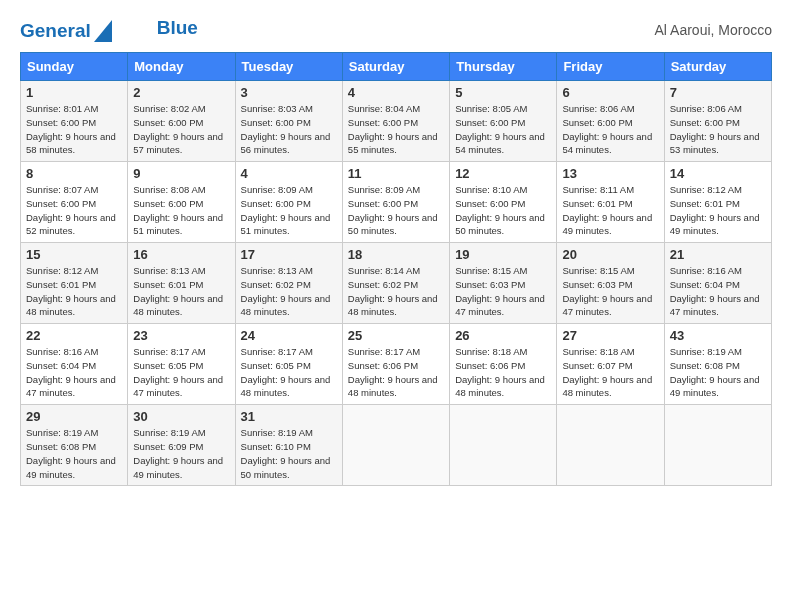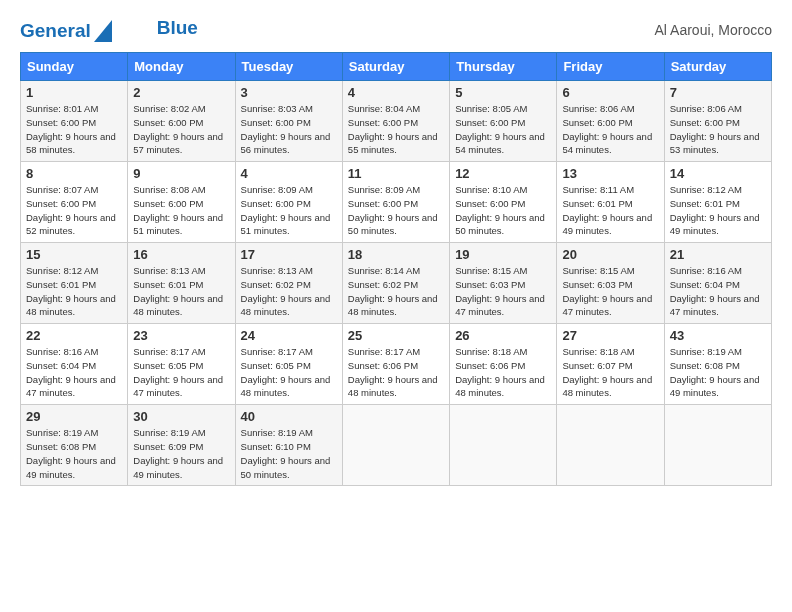--- a/index.html
+++ b/index.html
@@ -234,21 +234,21 @@
       <tr>
         <td>
         <span class="day-num">29</span>
         <span class="day-info">Sunrise: 8:19 AM<br>Sunset: 6:08 PM<br>Daylight: 9 hours and 49 minutes.</span>
       </td>
         <td>
         <span class="day-num">30</span>
         <span class="day-info">Sunrise: 8:19 AM<br>Sunset: 6:09 PM<br>Daylight: 9 hours and 49 minutes.</span>
       </td>
         <td>
-        <span class="day-num">40</span>
+        <span class="day-num">31</span>
         <span class="day-info">Sunrise: 8:19 AM<br>Sunset: 6:10 PM<br>Daylight: 9 hours and 50 minutes.</span>
       </td>
         <td class="empty-cell"></td>
         <td class="empty-cell"></td>
         <td class="empty-cell"></td>
         <td class="empty-cell"></td>
       </tr>
     </tbody>
 </table>
 

